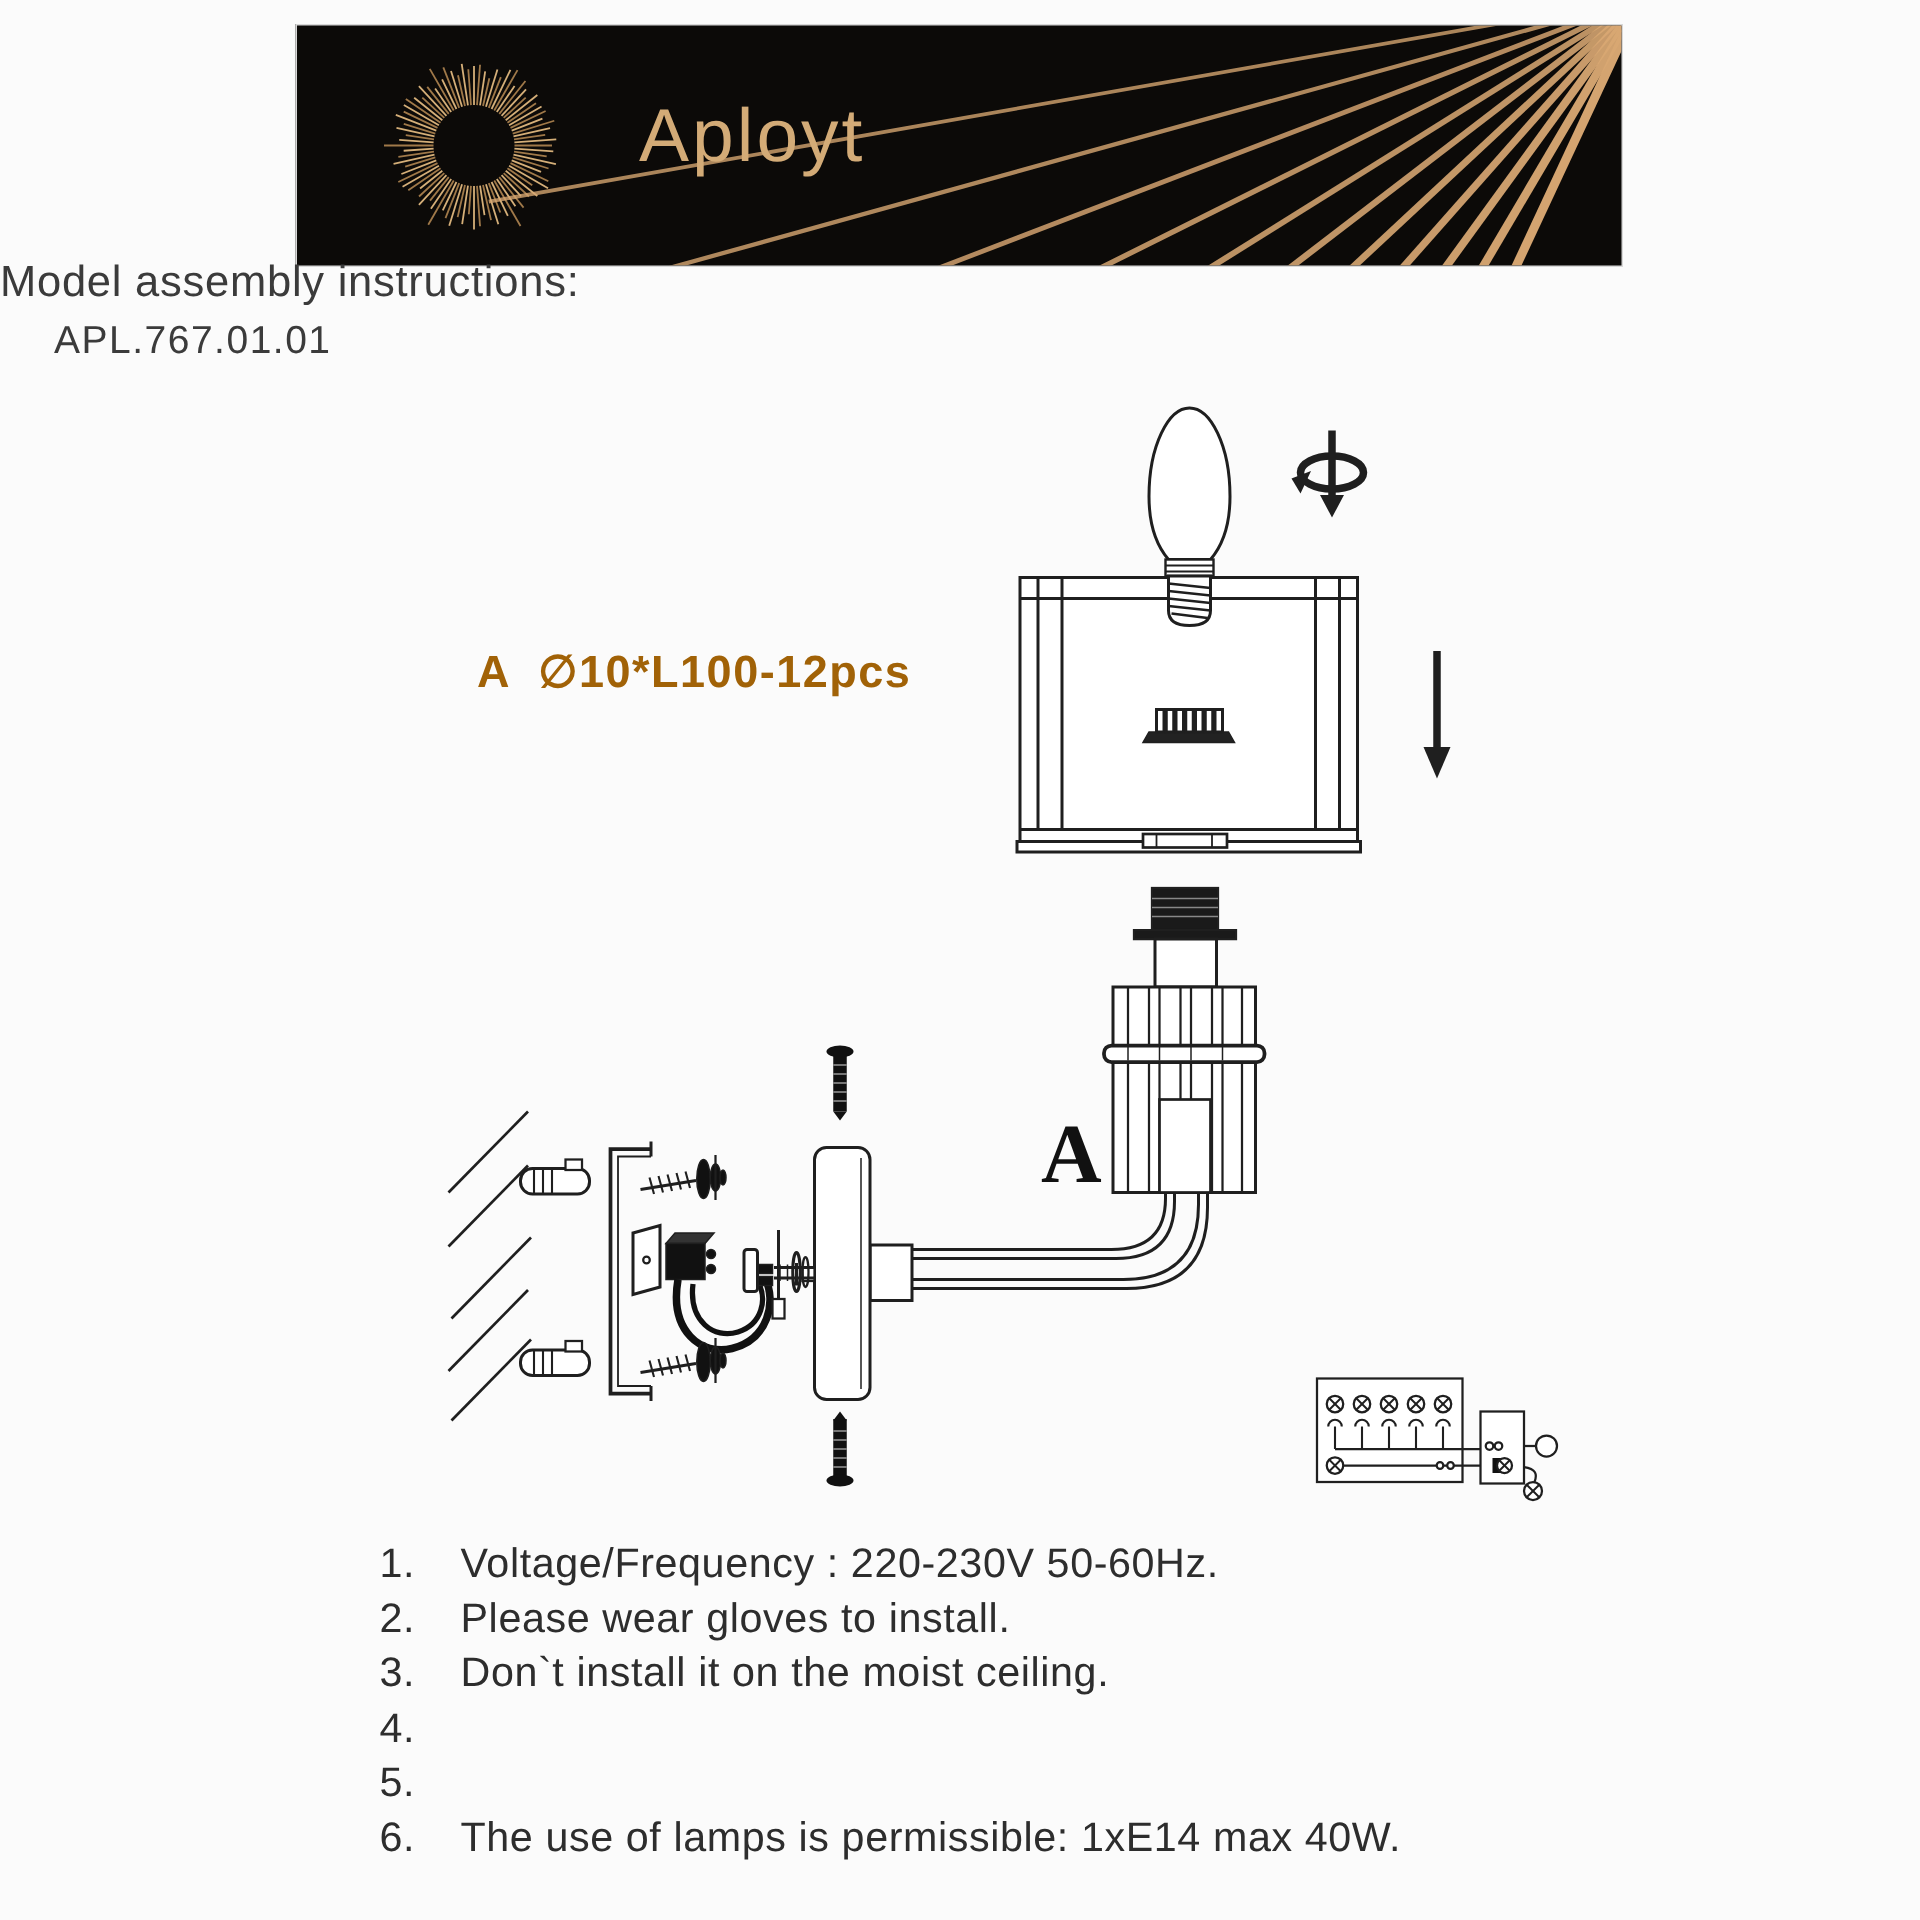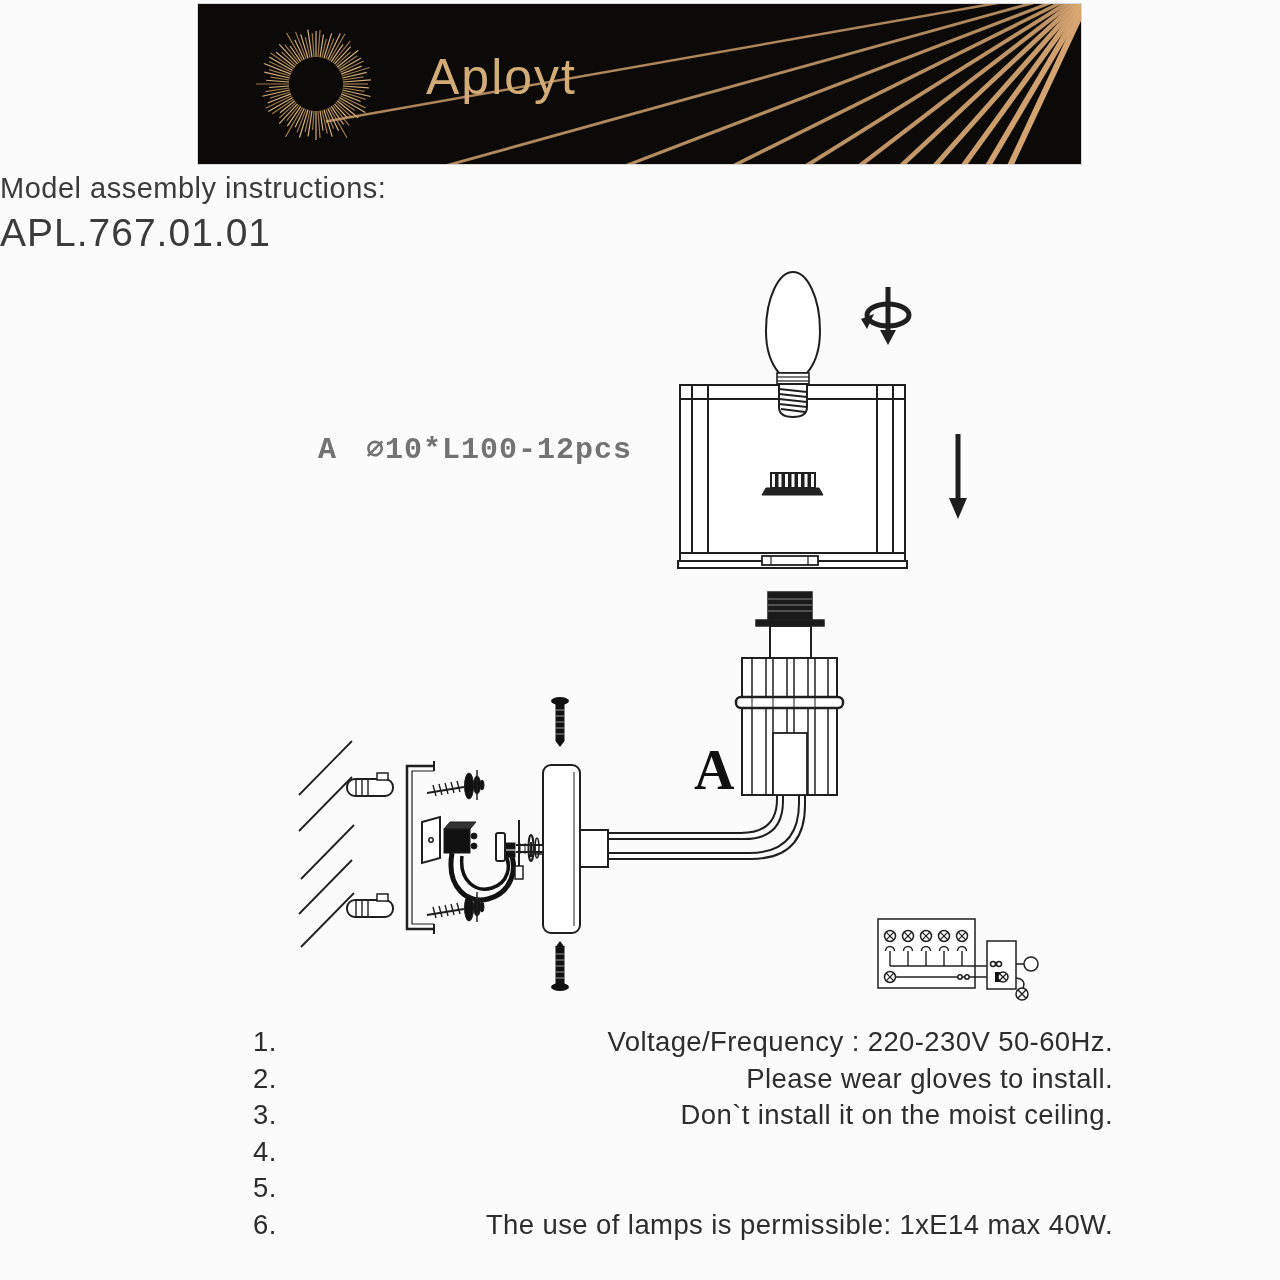--- a/index.html
+++ b/index.html
@@ -1,38 +1,38 @@
 <!DOCTYPE html>
 <html><head>
 <meta charset="utf-8">
 <style>
   html,body{margin:0;padding:0;}
   body{width:1280px;height:1280px;background:#e9e9e9;font-family:"Liberation Sans",sans-serif;}
   .page{position:relative;width:1280px;height:1280px;background:#fbfbfb;overflow:hidden;}
 
   
-  .banner{position:absolute;left:197px;top:3px;width:883px;height:160px;background:#0c0a08;overflow:hidden;border:1px solid #d8d8d8;}
+  .banner{position:absolute;left:197px;top:16px;width:883px;height:160px;background:#0c0a08;overflow:hidden;border:1px solid #d8d8d8;}
   .banner svg{position:absolute;left:0;top:0;}
   .brand-text{position:absolute;left:228px;top:44px;font-size:50px;font-weight:400;color:#d3ab77;letter-spacing:2px;font-family:"Liberation Sans",sans-serif;}
 
   
   .title-block{position:absolute;left:0;top:172px;width:1280px;text-align:left;color:#3b3b3b;}
   .title-line1{font-size:29px;letter-spacing:0.5px;}
-  .title-line2{font-size:39px;margin-top:6px;letter-spacing:1px;}
+  .title-line2{font-size:26px;margin-top:6px;letter-spacing:1px;padding-left:36px;}
 
   
   .diagram-svg{position:absolute;left:0;top:0;width:1280px;height:1280px;}
-  .part-label{position:absolute;left:318px;top:430px;font-family:Liberation Mono, monospace;font-weight:bold;font-size:30px;color:#737373;word-spacing:10px;letter-spacing:1px;}
+  .part-label{position:absolute;left:318px;top:430px;font-family:Liberation Sans, sans-serif;font-weight:bold;font-size:30px;color:#a16207;word-spacing:10px;letter-spacing:1px;}
   .detail-letter{position:absolute;left:694px;top:738px;font-family:"Liberation Serif",serif;font-weight:bold;font-size:56px;color:#111;}
 
   
   .instructions{position:absolute;left:253px;top:1026px;width:860px;color:#2d2d2d;}
   .instr-row{display:flex;align-items:flex-start;height:36.5px;font-size:27.5px;letter-spacing:0.4px;}
   .instr-num{width:54px;flex:0 0 54px;}
-  .instr-text{flex:1;white-space:nowrap;text-align:right;}
+  .instr-text{flex:1;white-space:nowrap;}
 </style>
 </head>
 <body>
 
 <div class="page">
 
   <header class="banner">
     <svg id="banner-art" width="883" height="160" viewBox="0 0 883 160">
         <line x1="145" y1="80" x2="170" y2="80" stroke="#a87f4d" stroke-width="1.2" opacity="0.95"></line>
         <line x1="144.92450252389187" y1="82.01771252683345" x2="170.85180125060253" y2="83.96069496008049" stroke="#e0b87f" stroke-width="1.2" opacity="0.95"></line>

